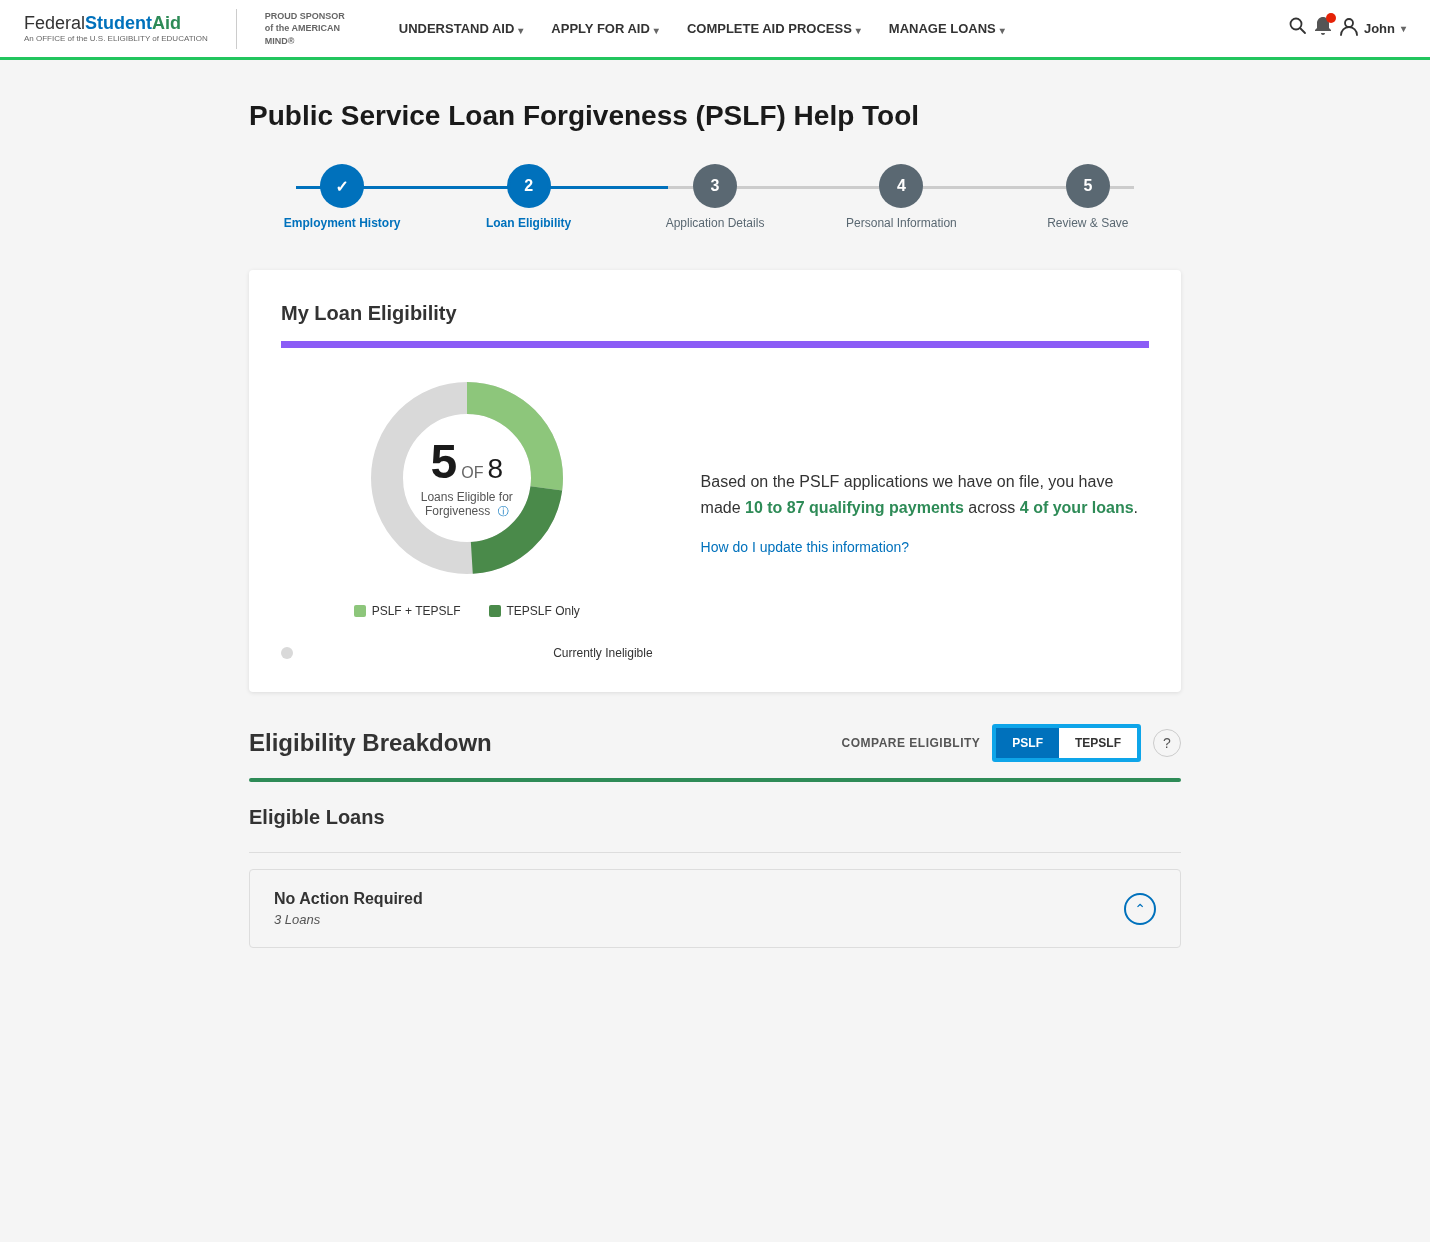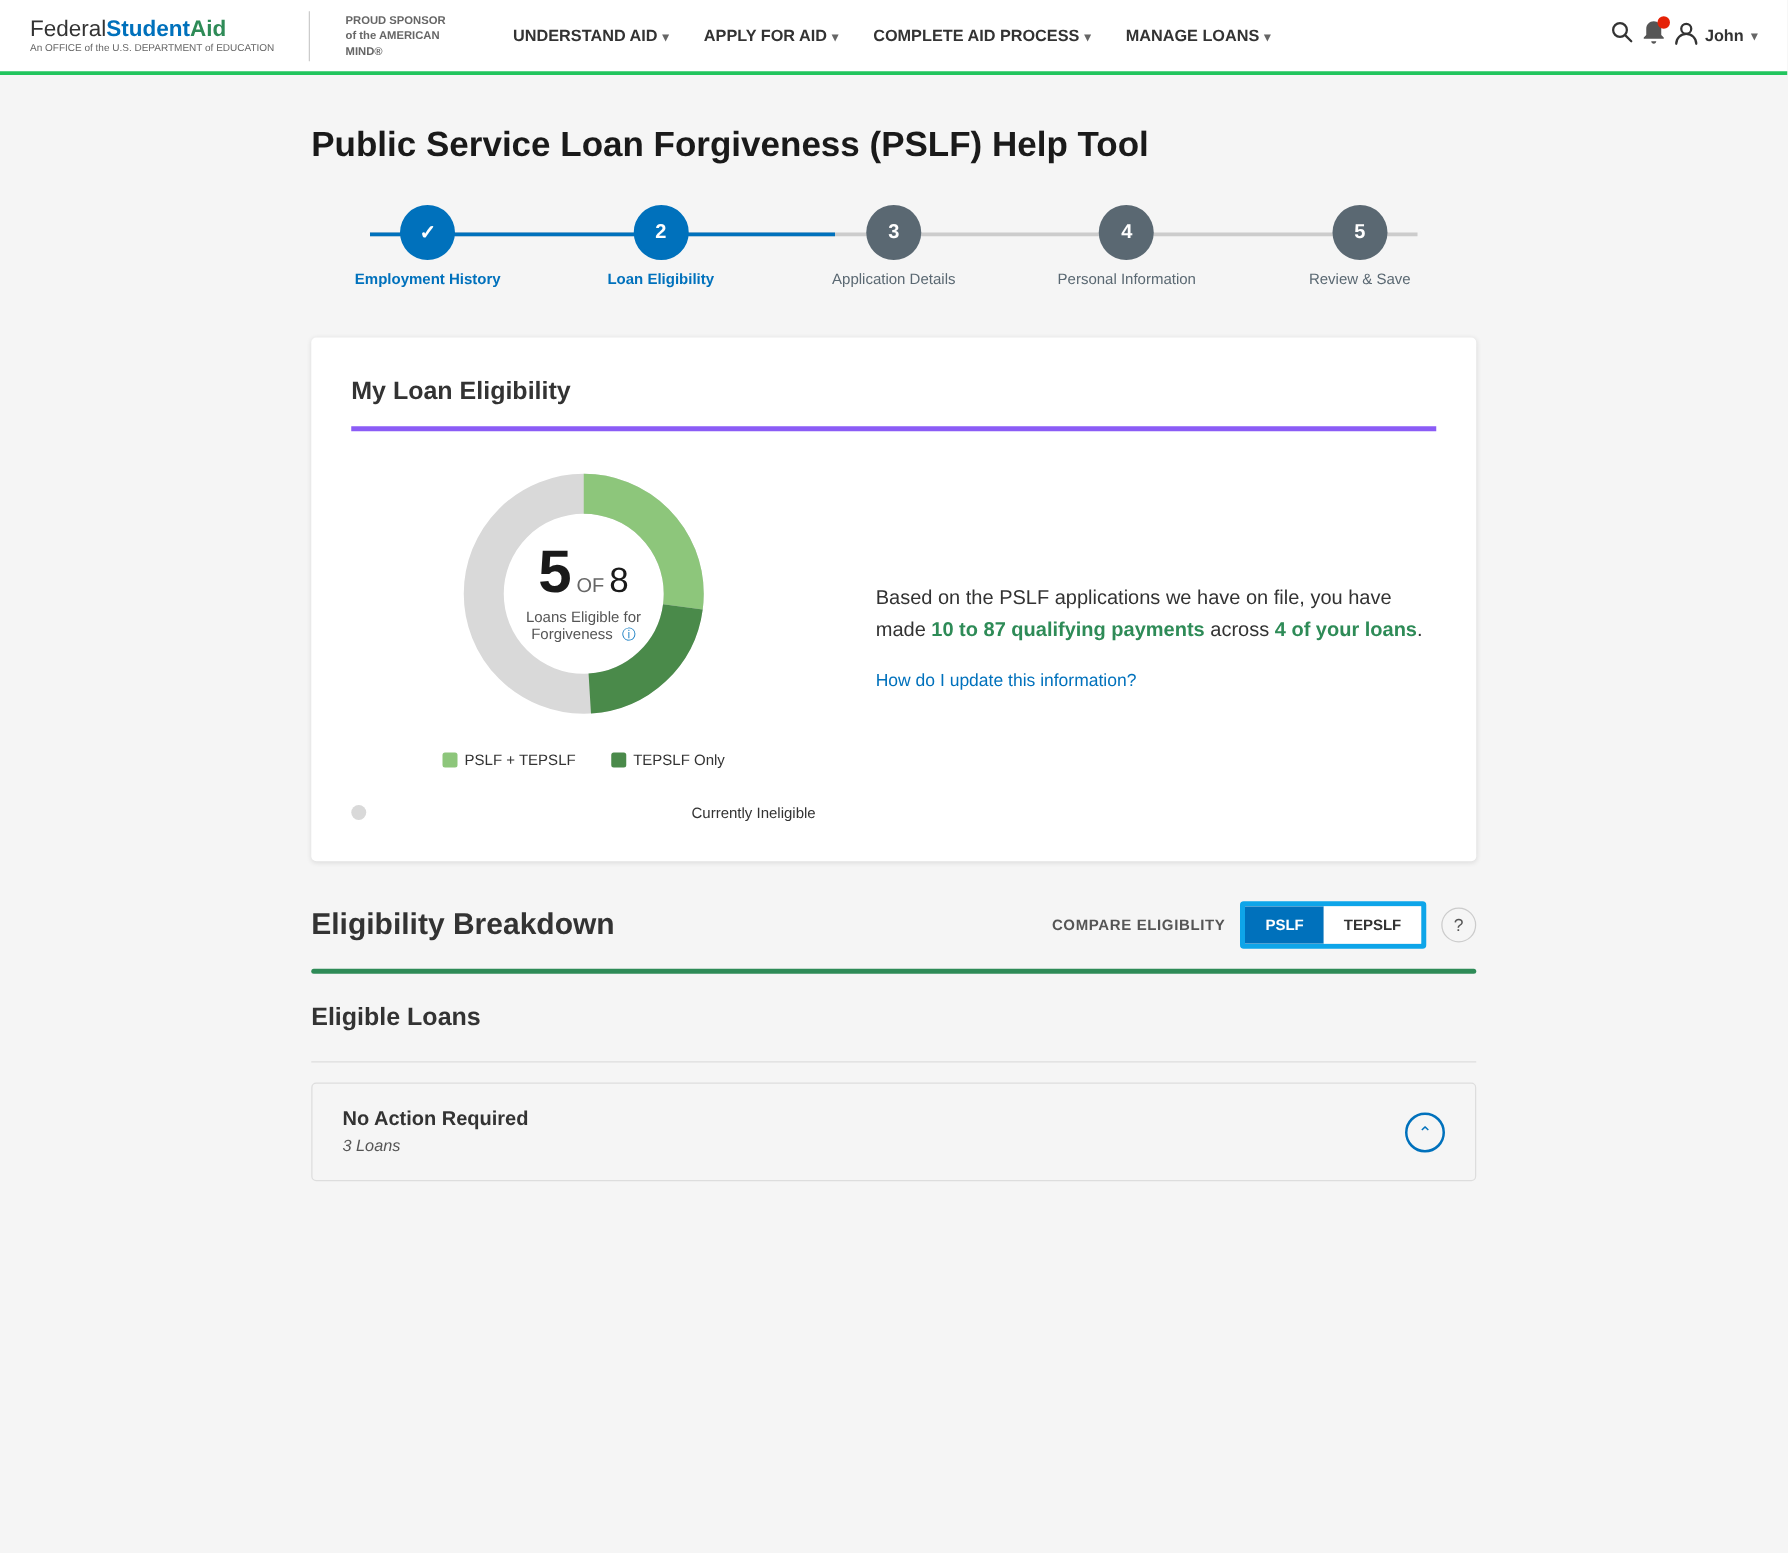--- a/index.html
+++ b/index.html
@@ -120,21 +120,21 @@
     .step-label.inactive { color: #5a6872; font-weight: 400; }
 
     
     .card {
       background: #fff;
       border-radius: 4px;
       box-shadow: 0 1px 4px rgba(0,0,0,0.1);
       padding: 32px;
       margin-bottom: 32px;
     }
-    .card-title { font-size: 20px; font-weight: 700; margin-bottom: 20px; padding-bottom: 16px; border-bottom: 4px solid #8b5cf6; }
+    .card-title { font-size: 20px; font-weight: 700; margin-bottom: 20px; padding-bottom: 16px; border-bottom: 7px solid #8b5cf6; }
 
     
     .loan-eligibility-content { display: flex; align-items: center; gap: 48px; }
     .donut-wrapper { display: flex; flex-direction: column; align-items: center; gap: 16px; }
     .donut-container { position: relative; width: 220px; height: 220px; }
     .donut-center {
       position: absolute;
       top: 50%; left: 50%;
       transform: translate(-50%, -50%);
       text-align: center;
@@ -210,21 +210,21 @@
   </style>
 </head>
 <body>
 
 <header class="header">
   <div class="logo-area">
     <div class="logo-text">
       <div style="font-size:18px; line-height:1.1;">
         <span style="font-weight:400; color:#333;">Federal</span><span style="font-weight:700; color:#0071bc;">Student</span><span style="font-weight:700; color:#2e8b57;">Aid</span>
       </div>
-      <div style="font-size:8px; color:#666;">An OFFICE of the U.S. DEPARTMENT of EDUCATION</div>
+      <div style="font-size:8px; color:#666;">An OFFICE of the U.S. ELIGIBLITY of EDUCATION</div>
     </div>
     <div class="logo-divider"></div>
     <div style="font-size:9px; color:#666; line-height:1.4; max-width:90px;">
       <strong>PROUD SPONSOR of the AMERICAN MIND®</strong>
     </div>
   </div>
 
   <nav class="nav">
     <a class="nav-item">
       <span>UNDERSTAND AID</span>

